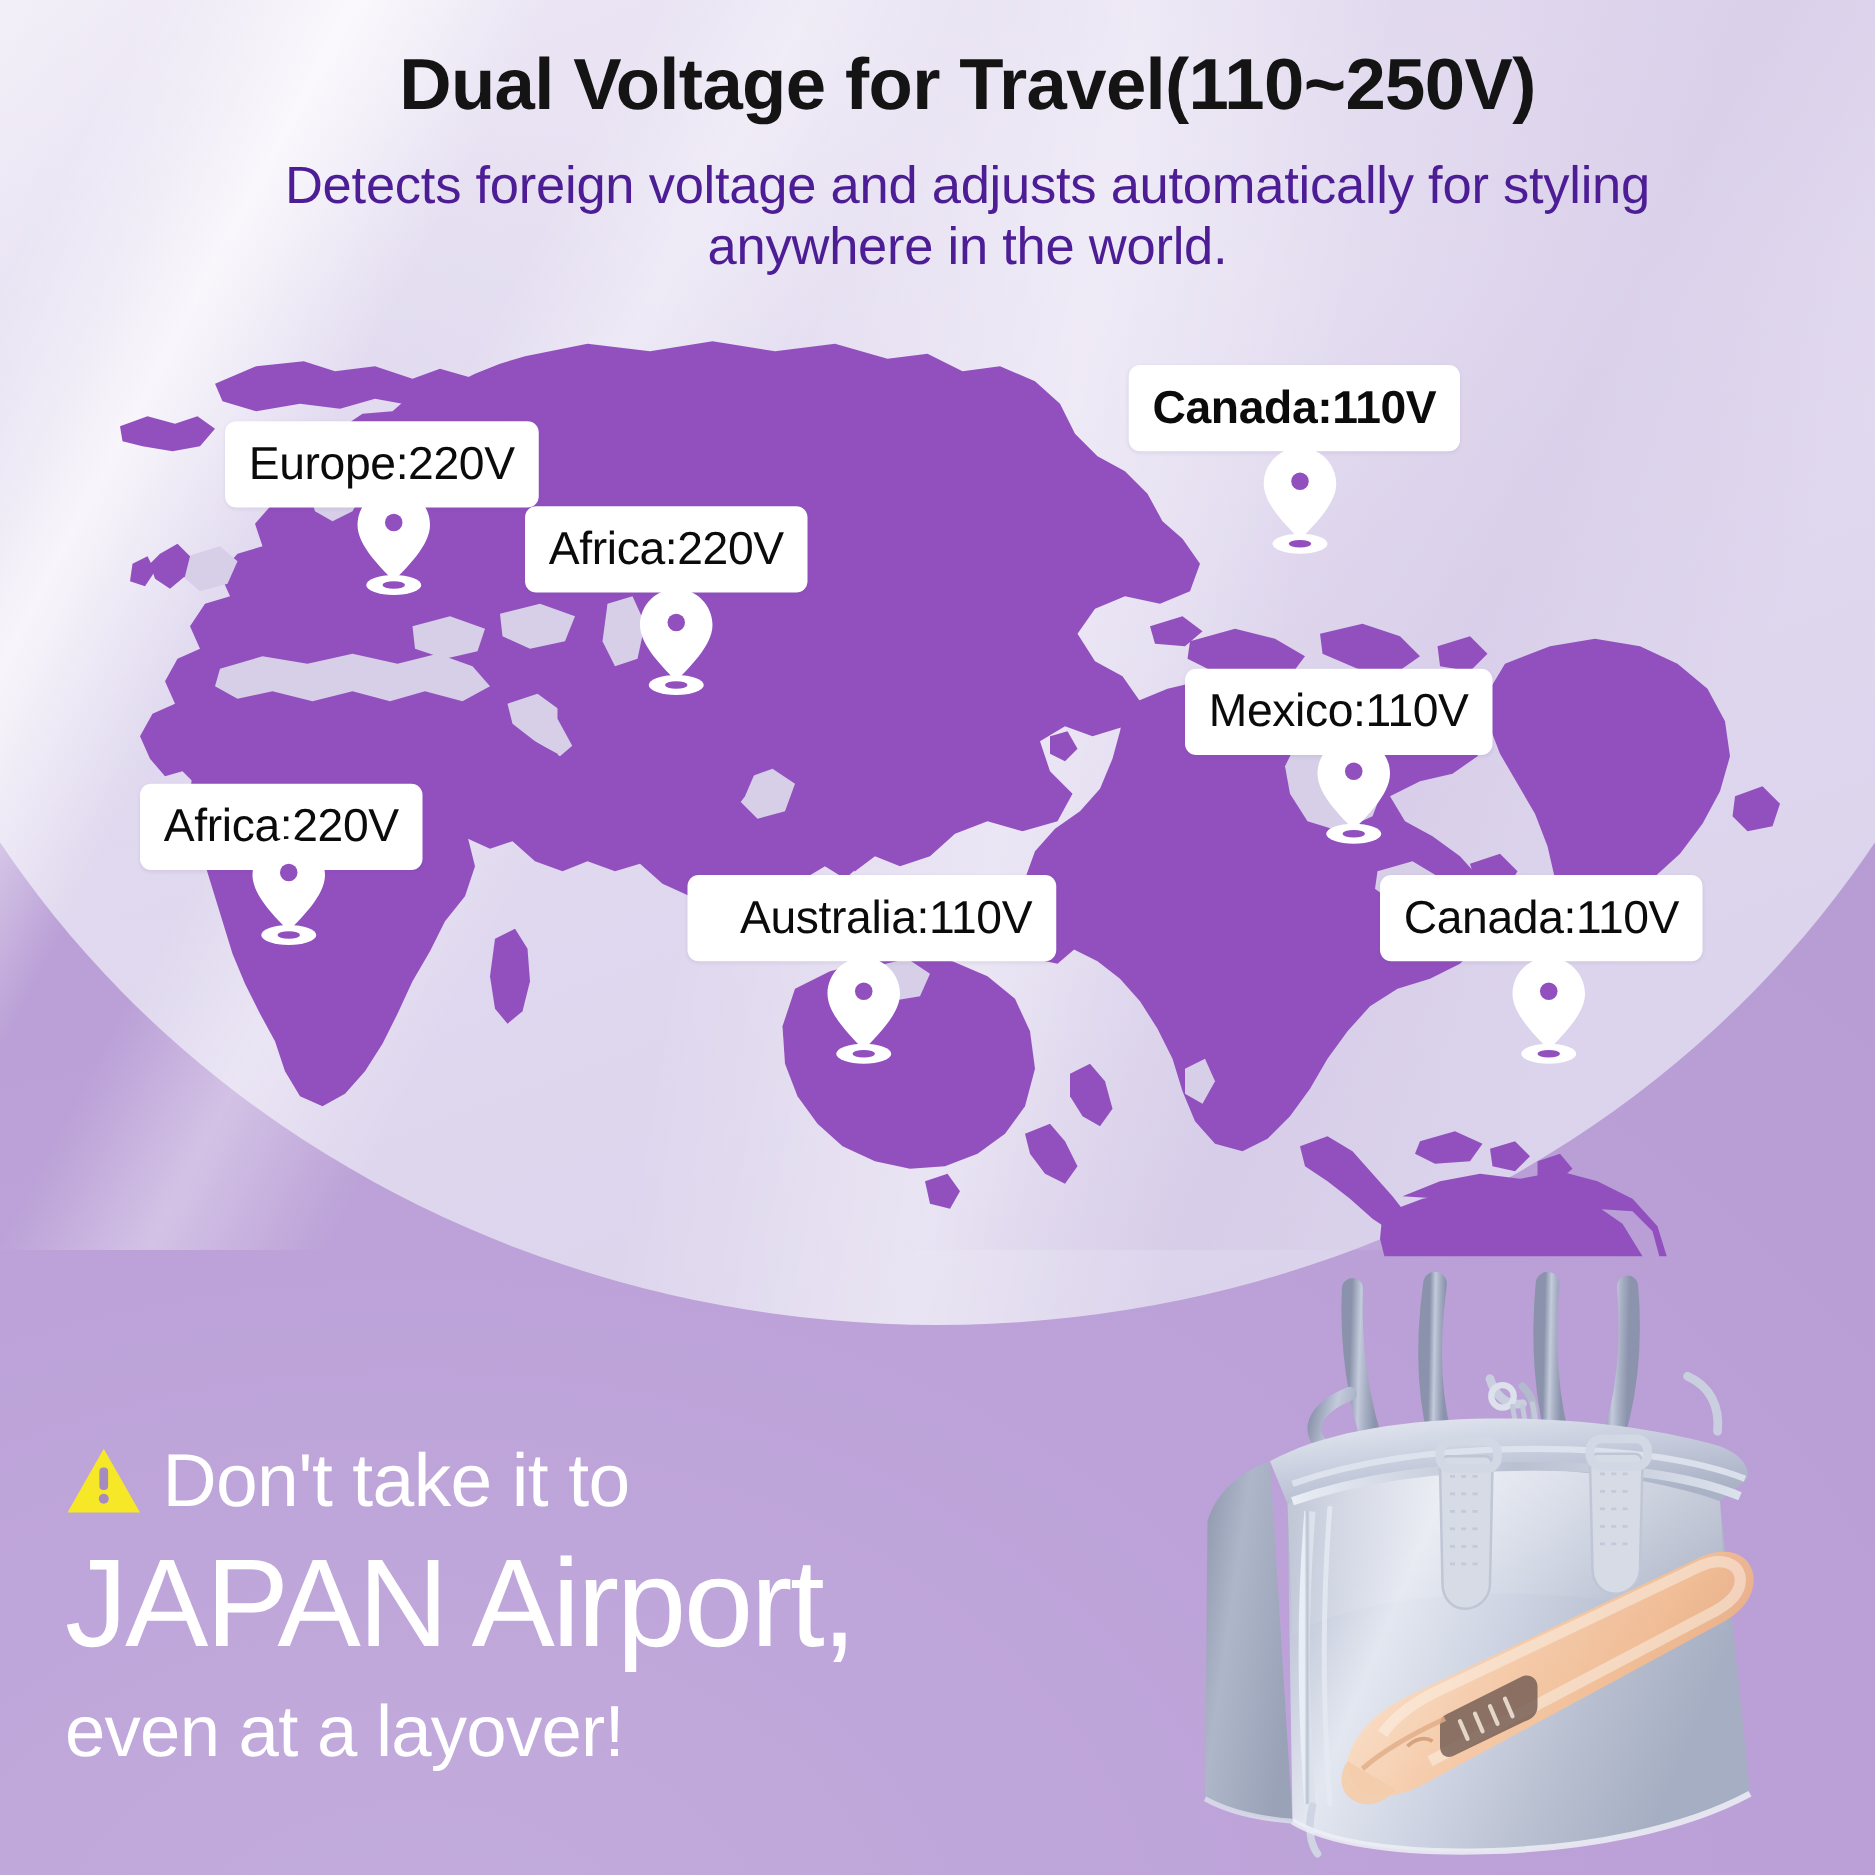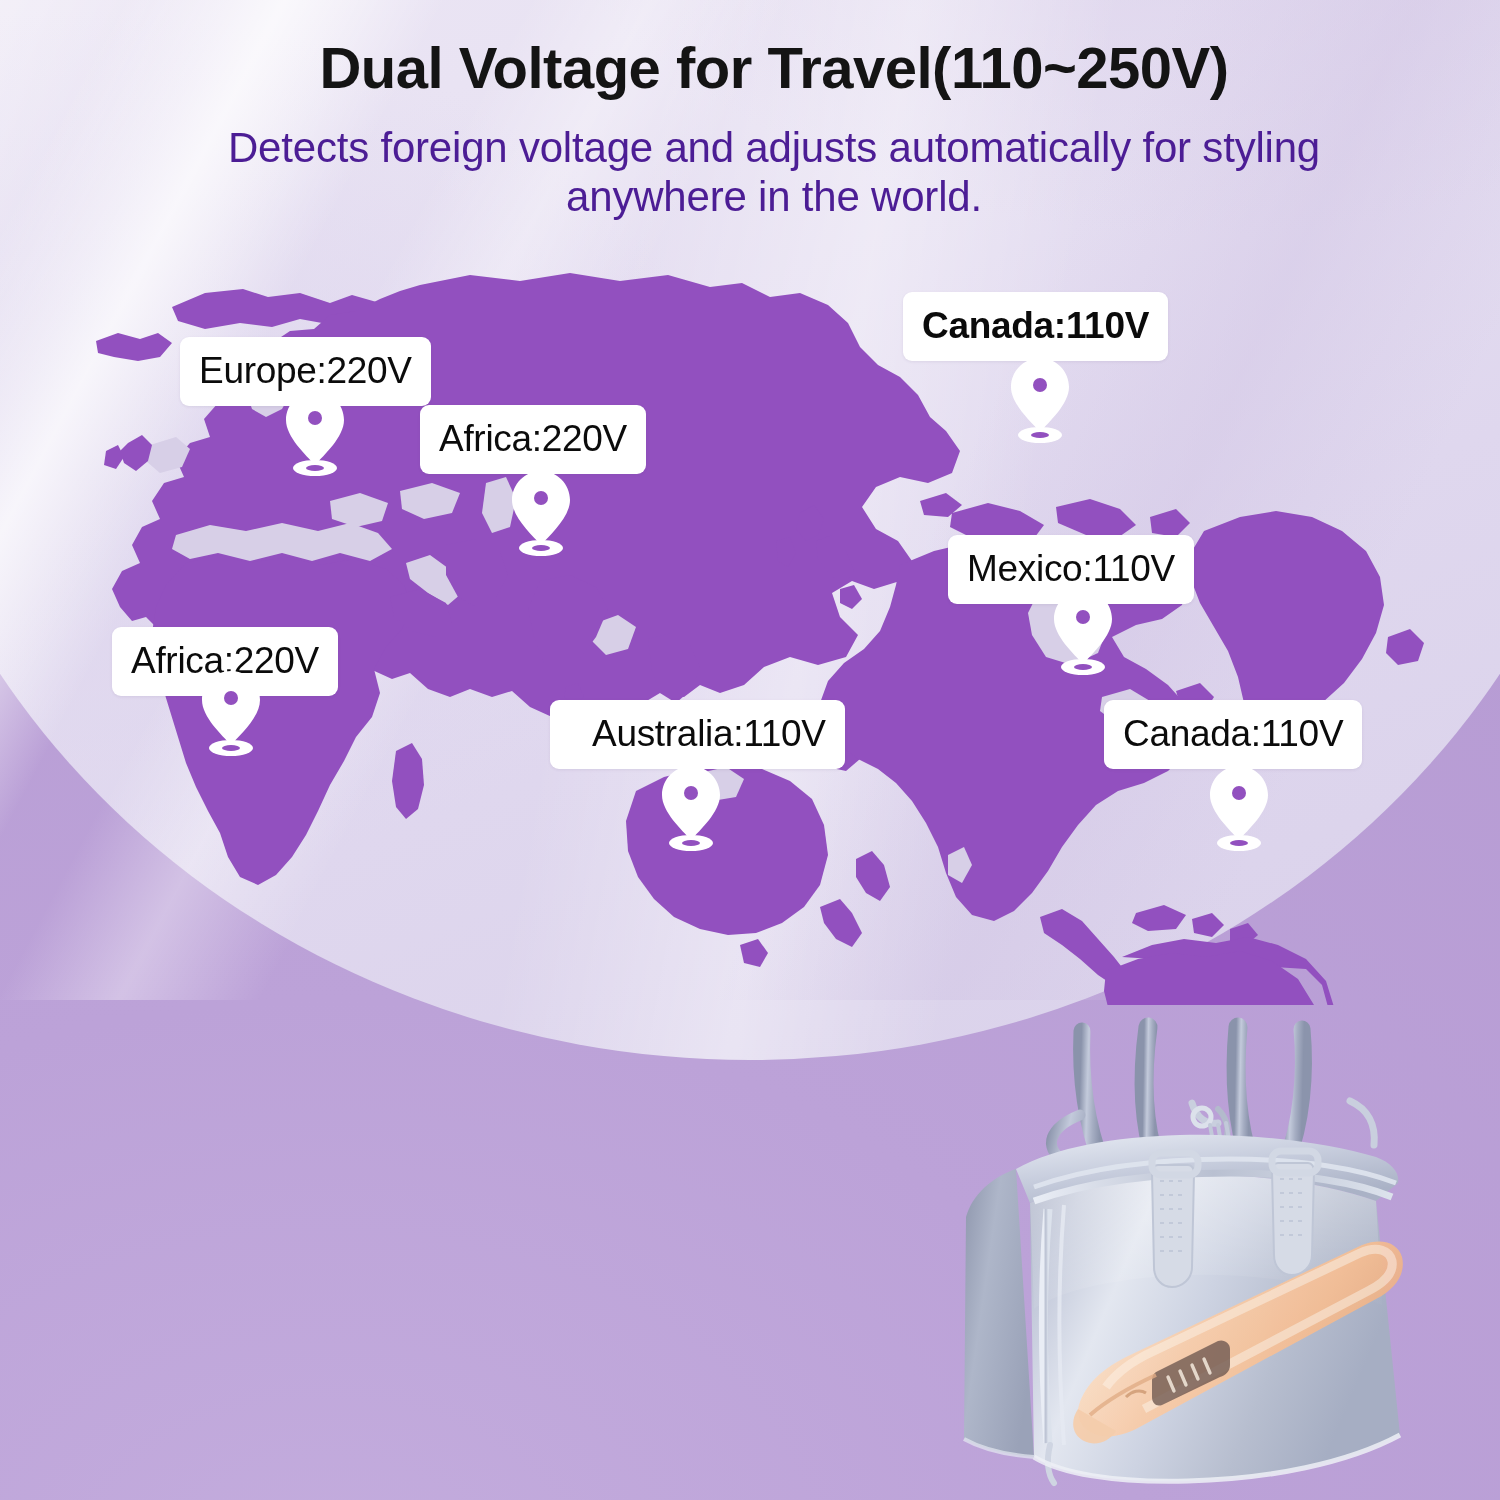--- a/index.html
+++ b/index.html
@@ -310,20 +310,34 @@
     <div class="pin" style="left:104px; top:64px;">
       <svg viewBox="0 0 62 88" xmlns="http://www.w3.org/2000/svg">
         <ellipse cx="31" cy="79" rx="22" ry="8" fill="#FFFFFF"></ellipse>
         <ellipse cx="31" cy="79" rx="9" ry="3" fill="#9250BF"></ellipse>
         <path d="M31 2 C15 2 2 15 2 31 C2 48 22 66 31 76 C40 66 60 48 60 31 C60 15 47 2 31 2 Z" fill="#FFFFFF"></path>
         <circle cx="31" cy="29" r="7" fill="#9250BF"></circle>
       </svg>
     </div>
   </div>
 
+  <div class="warn-block">
+    <div class="warn-line1">
+      <span class="warn-icon">
+        <svg viewBox="0 0 62 56" xmlns="http://www.w3.org/2000/svg">
+          <path d="M31 2 L60 53 L2 53 Z" fill="#F7E827"></path>
+          <rect x="27.5" y="17" width="7" height="18" rx="3.2" fill="#A58BC0"></rect>
+          <circle cx="31" cy="42" r="4" fill="#A58BC0"></circle>
+        </svg>
+      </span>
+      <span>Don't take it to</span>
+    </div>
+    <div class="warn-line2">JAPAN Airport,</div>
+    <div class="warn-line3">even at a layover!</div>
+  </div>
 
   <div id="bag">
     <svg viewBox="0 0 570 495" xmlns="http://www.w3.org/2000/svg">
       <defs>
         <linearGradient id="bagBody" x1="0" y1="0" x2="1" y2="0.35">
           <stop offset="0%" stop-color="#9FA7BE"></stop>
           <stop offset="14%" stop-color="#C3C9DA"></stop>
           <stop offset="32%" stop-color="#E3E7F0"></stop>
           <stop offset="55%" stop-color="#CDD3E2"></stop>
           <stop offset="78%" stop-color="#B7BECF"></stop>

